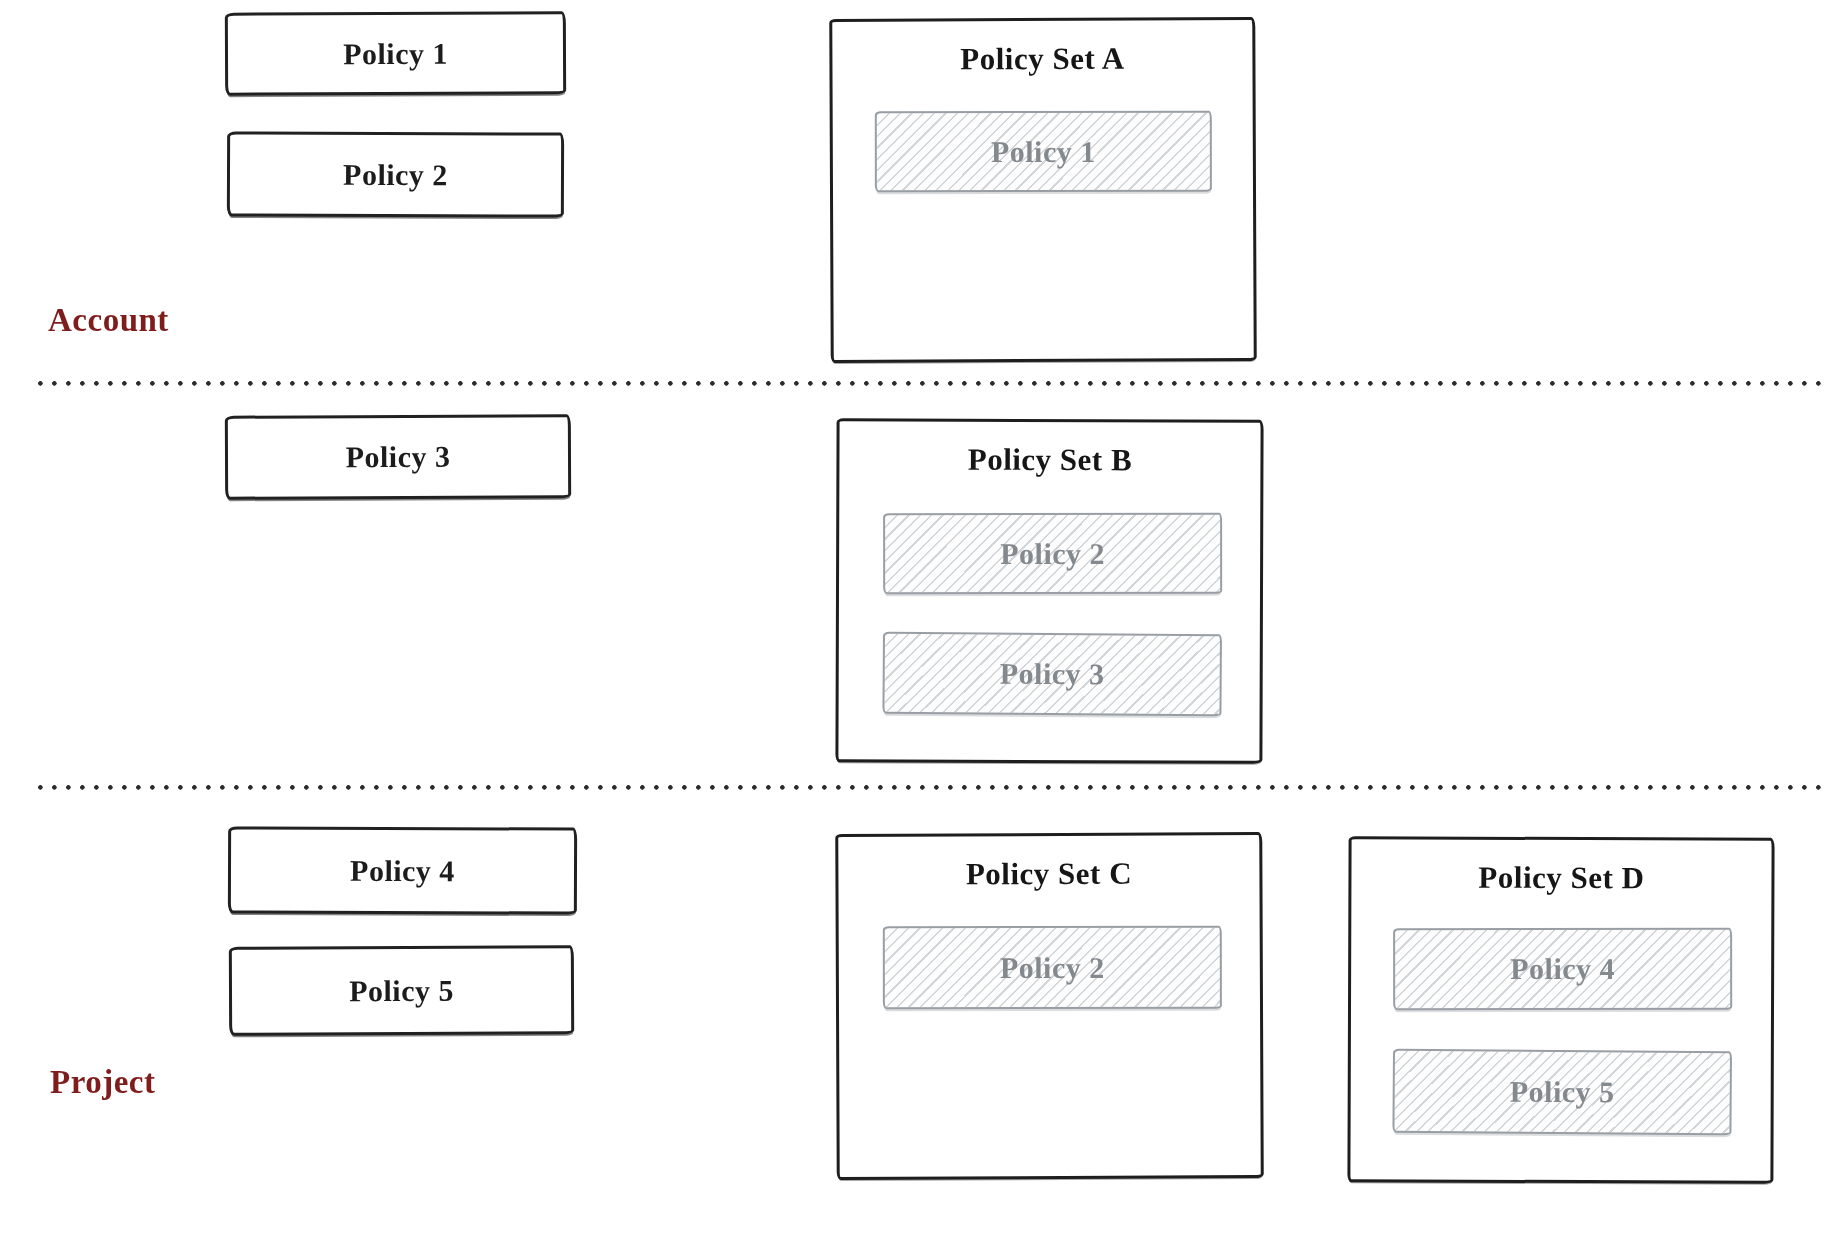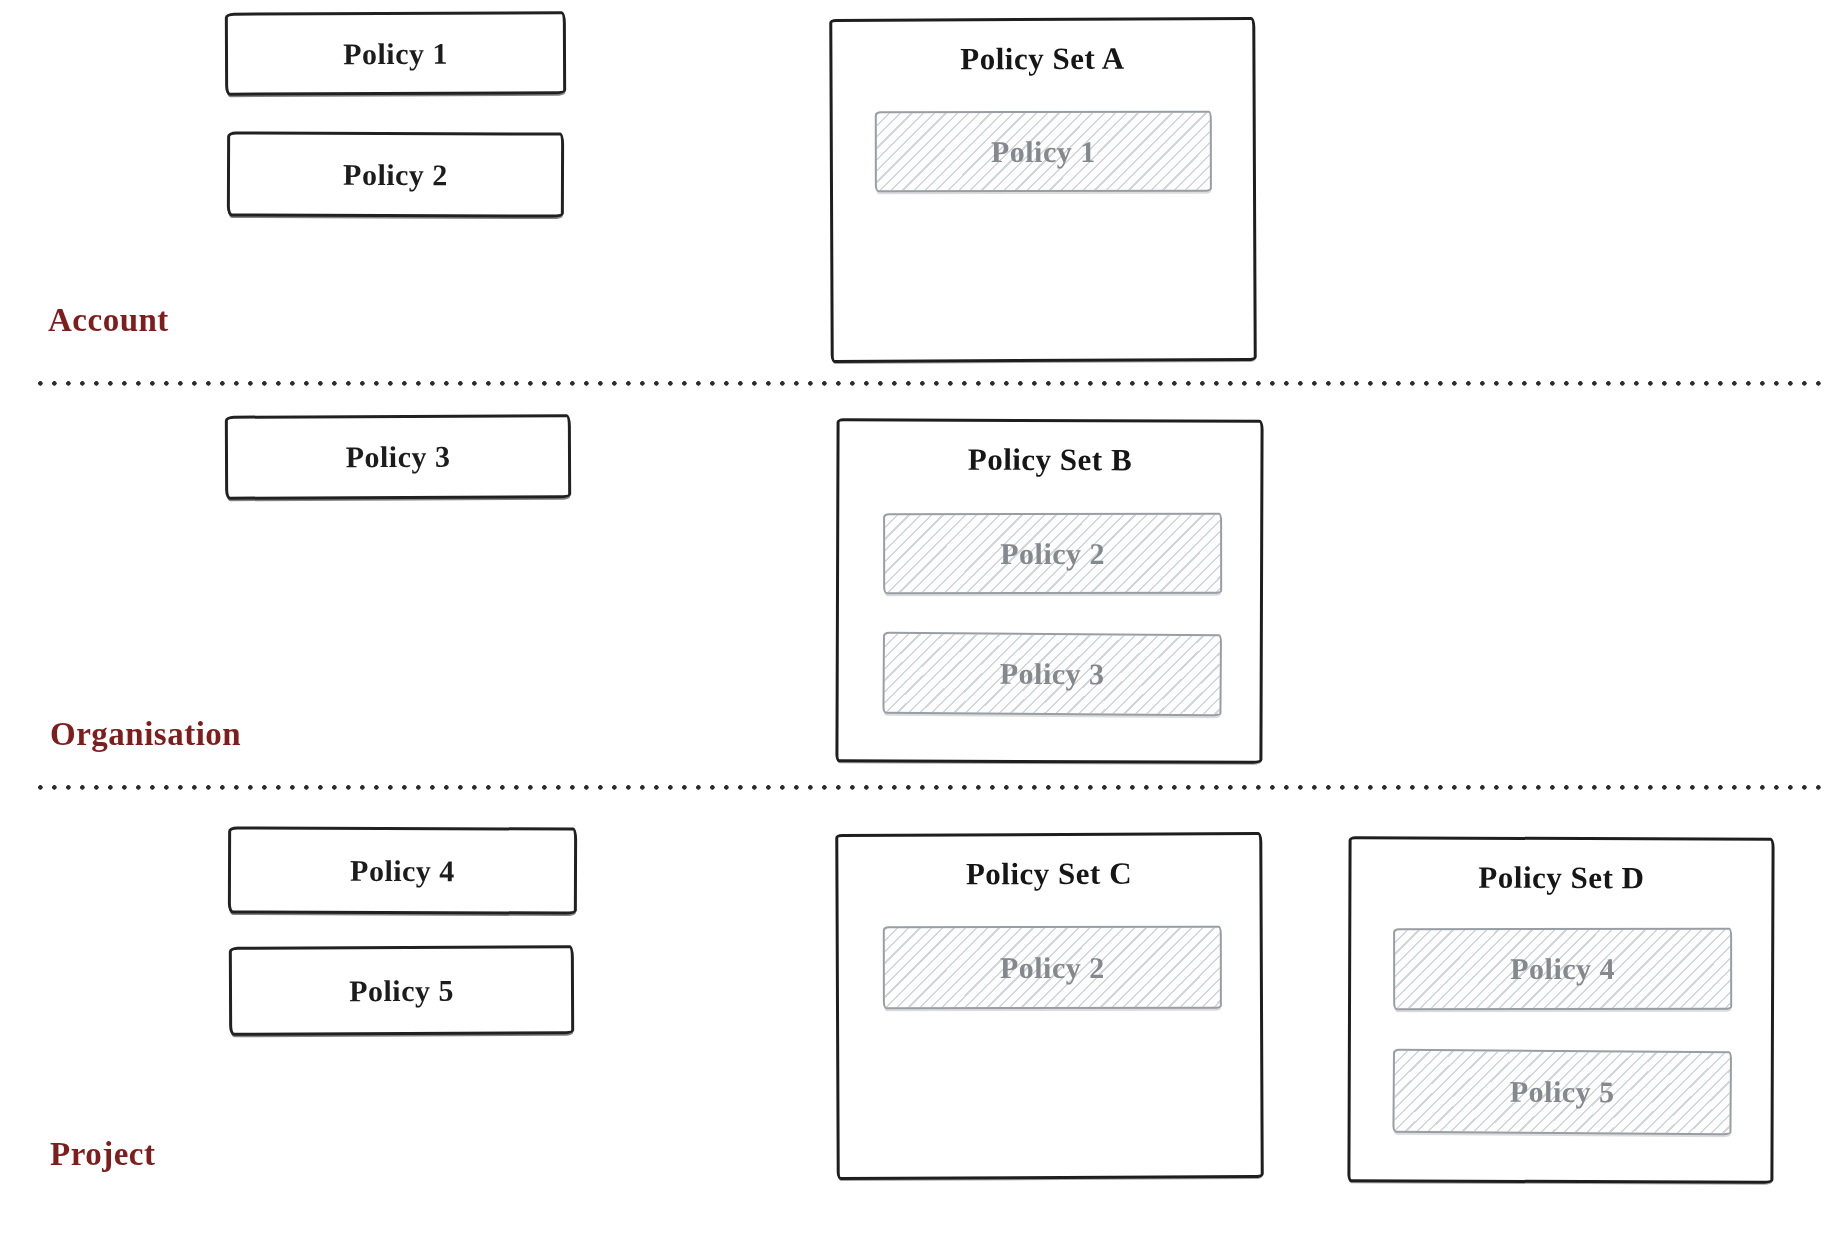--- a/index.html
+++ b/index.html
@@ -114,34 +114,33 @@
   <div class="divider" style="top:381px;"></div>
 
   <div class="policy-box r-l" style="left:225px; top:415px; width:340px; height:78px;">Policy 3</div>
 
   <div class="policy-set r-r" style="left:836px; top:419px; width:421px; height:338px;">
     <div class="set-title">Policy Set B</div>
     <div class="hatched r-l" style="left:44px; top:91px; width:335px; height:77px;">Policy 2</div>
     <div class="hatched r-r" style="left:44px; top:211px; width:335px; height:78px;">Policy 3</div>
   </div>
 
-  <div class="tier-label" style="left:50px; top:716px;">Organisation</div>
 
   <div class="divider" style="top:785px;"></div>
 
   <div class="policy-box r-r" style="left:228px; top:827px; width:343px; height:81px;">Policy 4</div>
 
   <div class="policy-box r-l" style="left:229px; top:946px; width:339px; height:83px;">Policy 5</div>
 
   <div class="policy-set r-l" style="left:836px; top:833px; width:421px; height:340px;">
     <div class="set-title">Policy Set C</div>
     <div class="hatched r-r" style="left:44px; top:90px; width:335px; height:79px;">Policy 2</div>
   </div>
 
   <div class="policy-set r-r" style="left:1348px; top:837px; width:420px; height:340px;">
     <div class="set-title">Policy Set D</div>
     <div class="hatched r-l" style="left:42px; top:88px; width:335px; height:78px;">Policy 4</div>
     <div class="hatched r-r" style="left:42px; top:210px; width:335px; height:80px;">Policy 5</div>
   </div>
 
-  <div class="tier-label" style="left:50px; top:1136px;">Project</div>
+  <div class="tier-label" style="left:50px; top:1064px;">Project</div>
 
 </div>
 
 </body></html>

